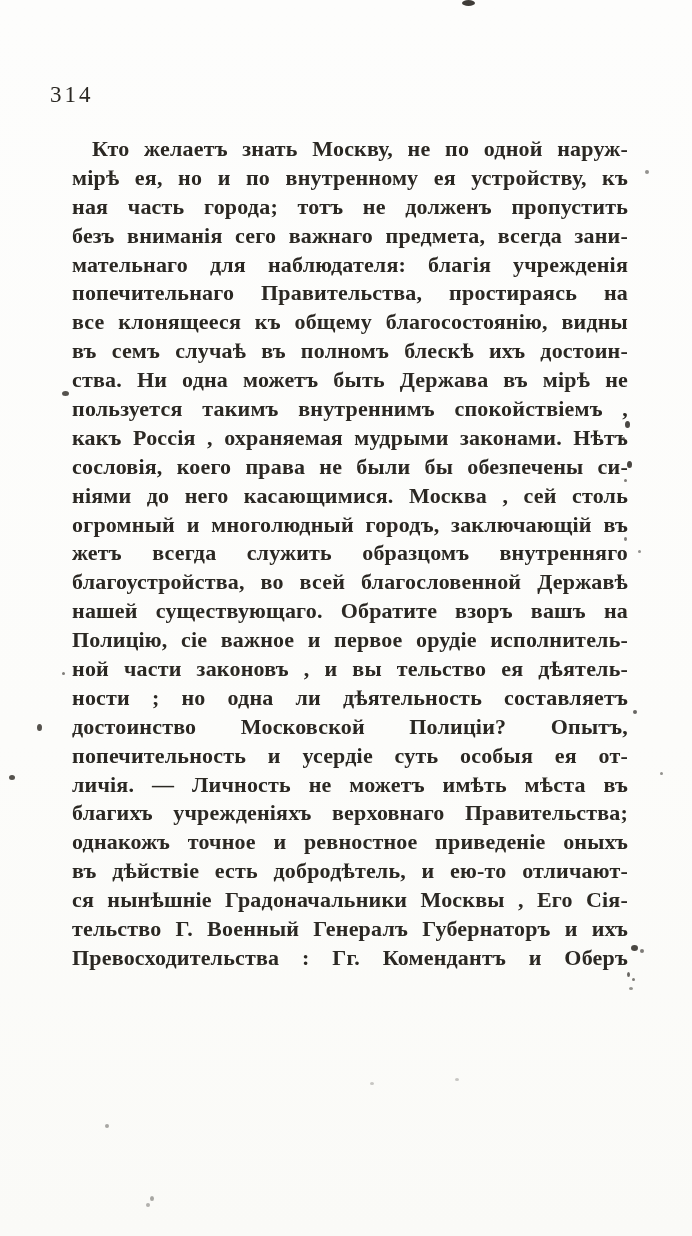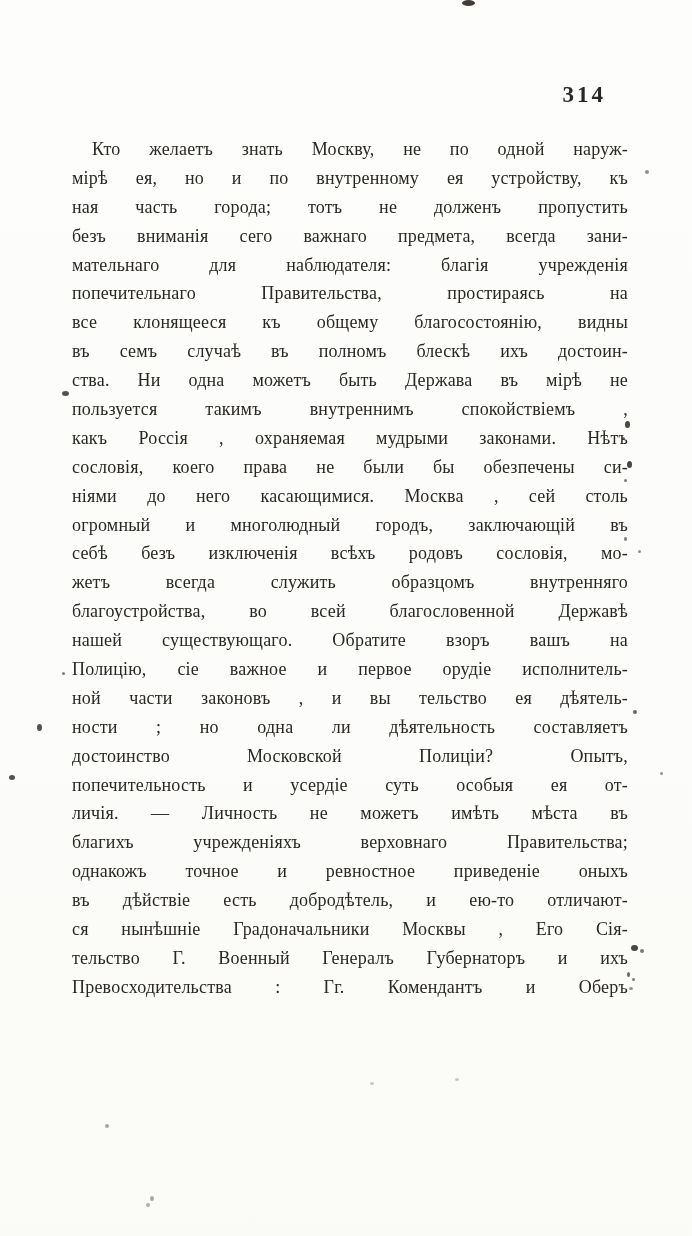--- a/index.html
+++ b/index.html
@@ -13,35 +13,35 @@
     height: 1236px;
     overflow: hidden;
     background: linear-gradient(180deg, #fdfdfc 0%, #fcfcfa 60%, #fafaf7 100%);
     font-family: "Liberation Serif", "DejaVu Serif", serif;
   }
   .pagenum {
     position: absolute;
     top: 82px;
     left: 72px;
     width: 556px;
-    text-align: right;
+    text-align: left;
     transform: translateX(-22px);
     font-size: 23px;
-    font-weight: 700;
+    font-weight: 400;
     letter-spacing: 3px;
     color: #2b2823;
   }
   .text-block {
     position: absolute;
     top: 135px;
     left: 72px;
     width: 556px;
     color: #2b2823;
-    font-size: 18px;
-    font-weight: 400;
+    font-size: 22px;
+    font-weight: 700;
     letter-spacing: 0.2px;
   }
   .line {
     height: 28.9px;
     line-height: 28.9px;
     white-space: nowrap;
     text-align: justify;
     text-align-last: justify;
     text-justify: inter-word;
   }
@@ -79,21 +79,20 @@
       <div class="line">мательнаго для наблюдателя: благія учрежденія</div>
       <div class="line">попечительнаго Правительства, простираясь на</div>
       <div class="line">все клонящееся къ общему благосостоянію, видны</div>
       <div class="line">въ семъ случаѣ въ полномъ блескѣ ихъ достоин-</div>
       <div class="line">ства. Ни одна можетъ быть Держава въ мірѣ не</div>
       <div class="line">пользуется такимъ внутреннимъ спокойствіемъ ,</div>
       <div class="line">какъ Россія , охраняемая мудрыми законами. Нѣтъ</div>
       <div class="line">сословія, коего права не были бы обезпечены си-</div>
       <div class="line">ніями до него касающимися. Москва , сей столь</div>
       <div class="line">огромный и многолюдный городъ, заключающій въ</div>
-      <div class="line">себѣ безъ изключенія всѣхъ родовъ сословія, мо-</div>
       <div class="line">жетъ всегда служить образцомъ внутренняго</div>
       <div class="line">благоустройства, во всей благословенной Державѣ</div>
       <div class="line">нашей существующаго. Обратите взоръ вашъ на</div>
       <div class="line">Полицію, сіе важное и первое орудіе исполнитель-</div>
       <div class="line">ной части законовъ , и вы тельство ея дѣятель-</div>
       <div class="line">ности ; но одна ли дѣятельность составляетъ</div>
       <div class="line">достоинство Московской Полиціи? Опытъ,</div>
       <div class="line">попечительность и усердіе суть особыя ея от-</div>
       <div class="line">личія. — Личность не можетъ имѣть мѣста въ</div>
       <div class="line">благихъ учрежденіяхъ верховнаго Правительства;</div>

